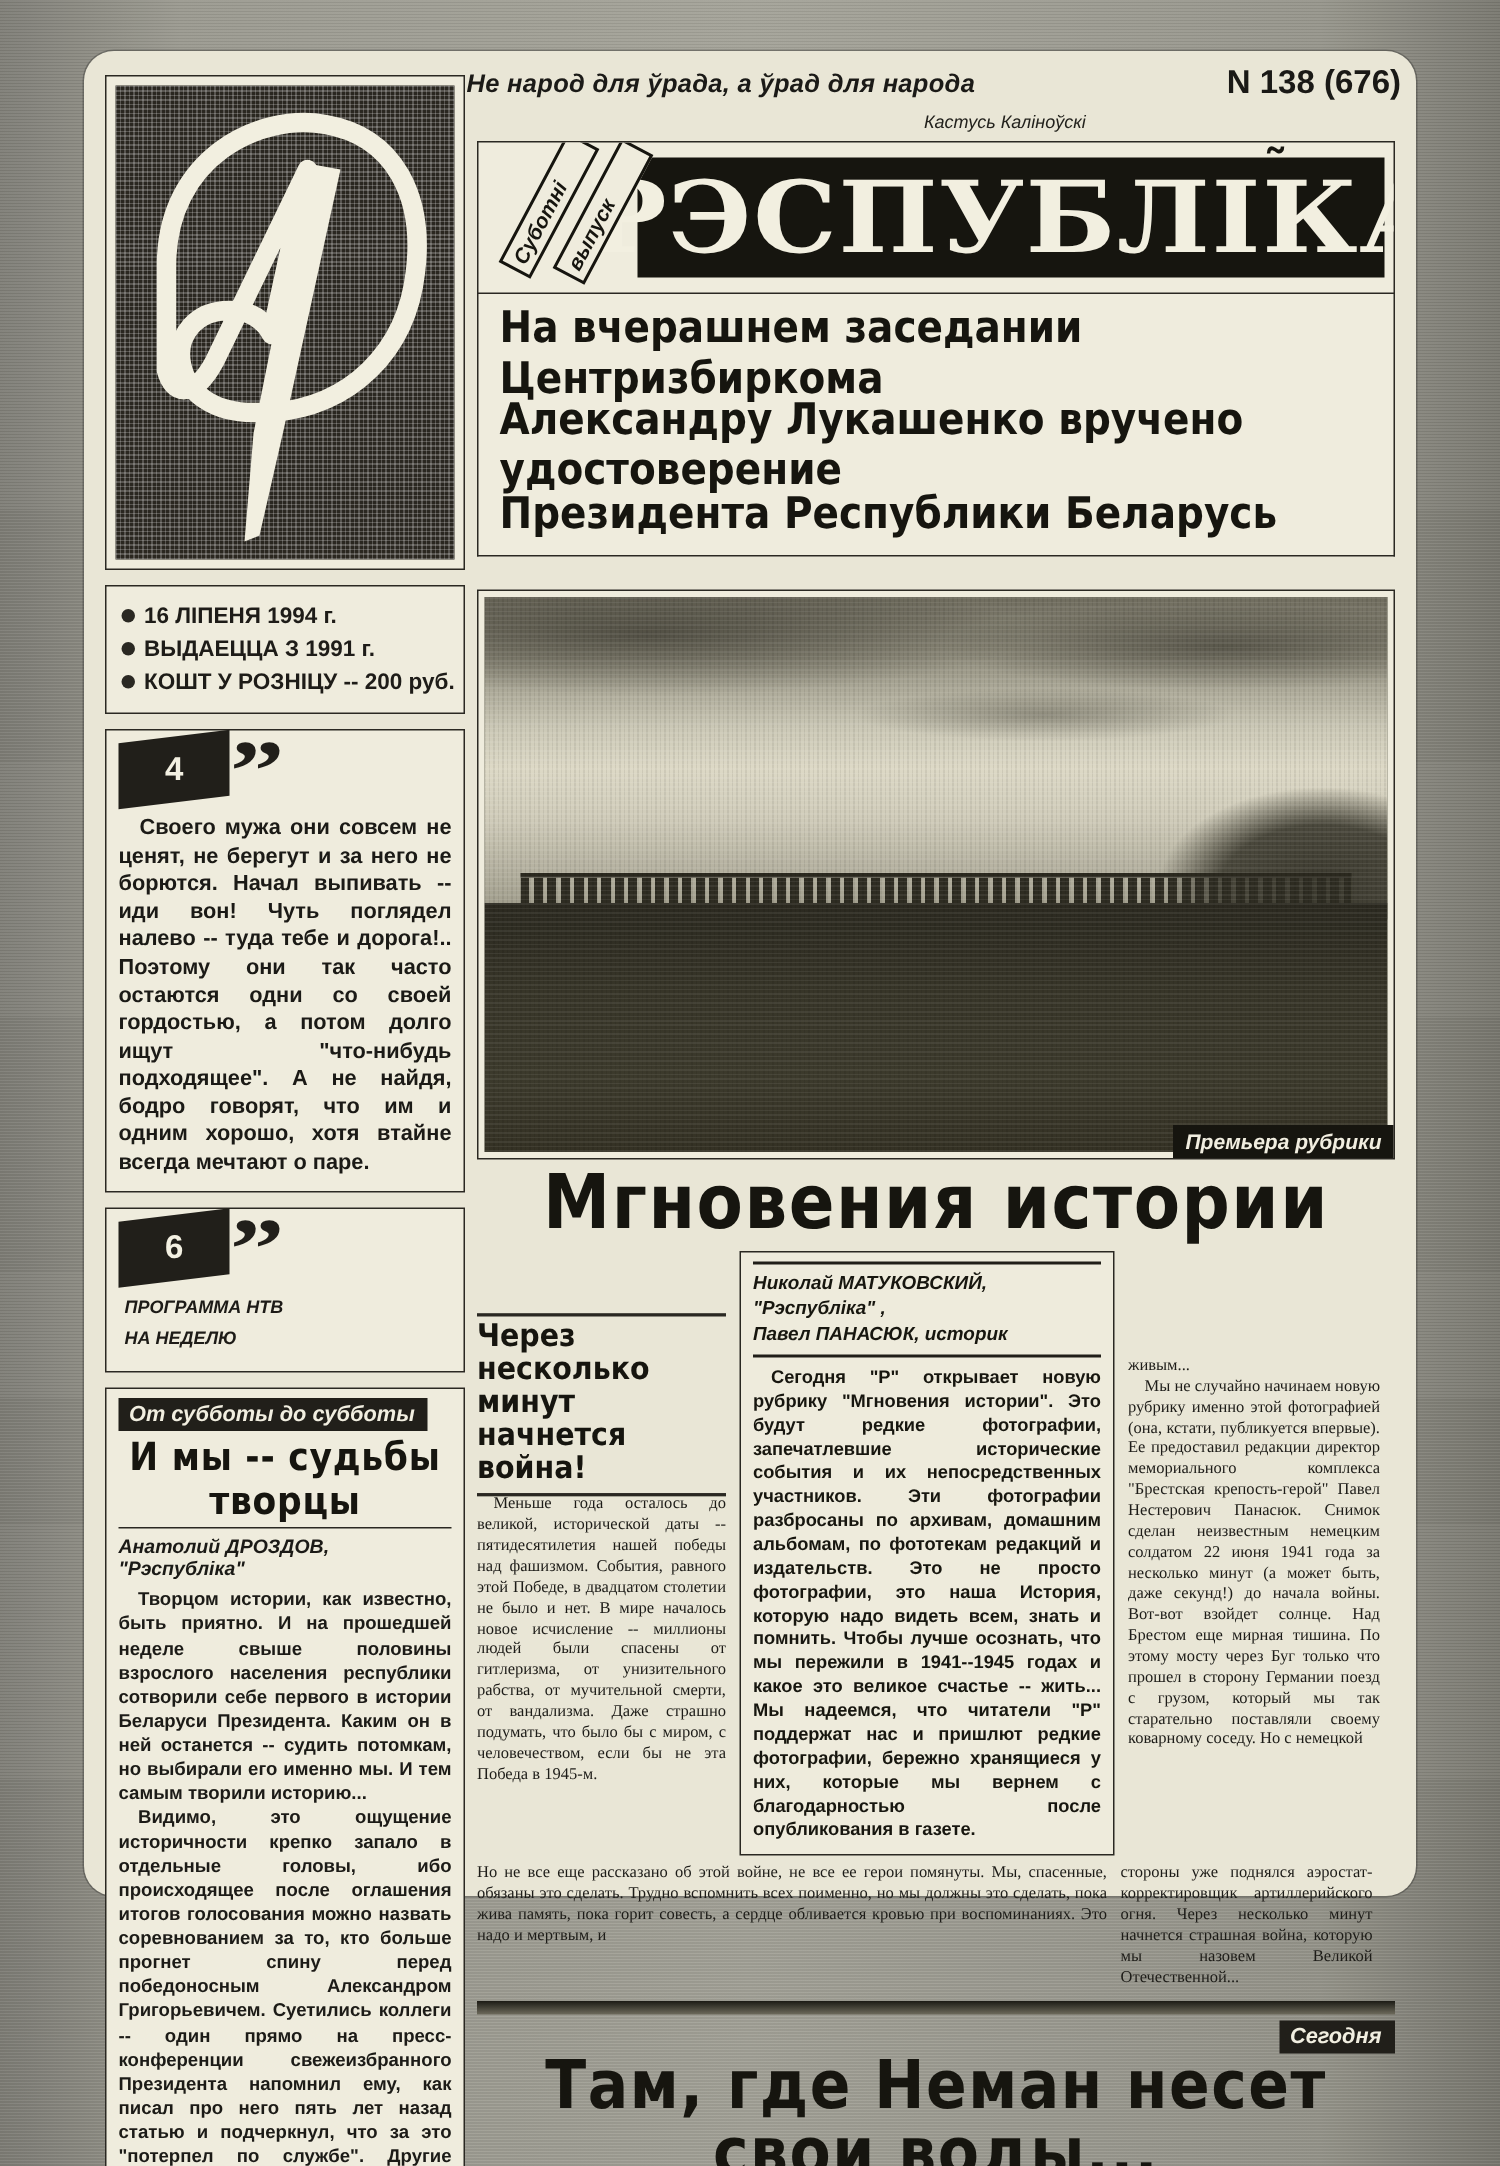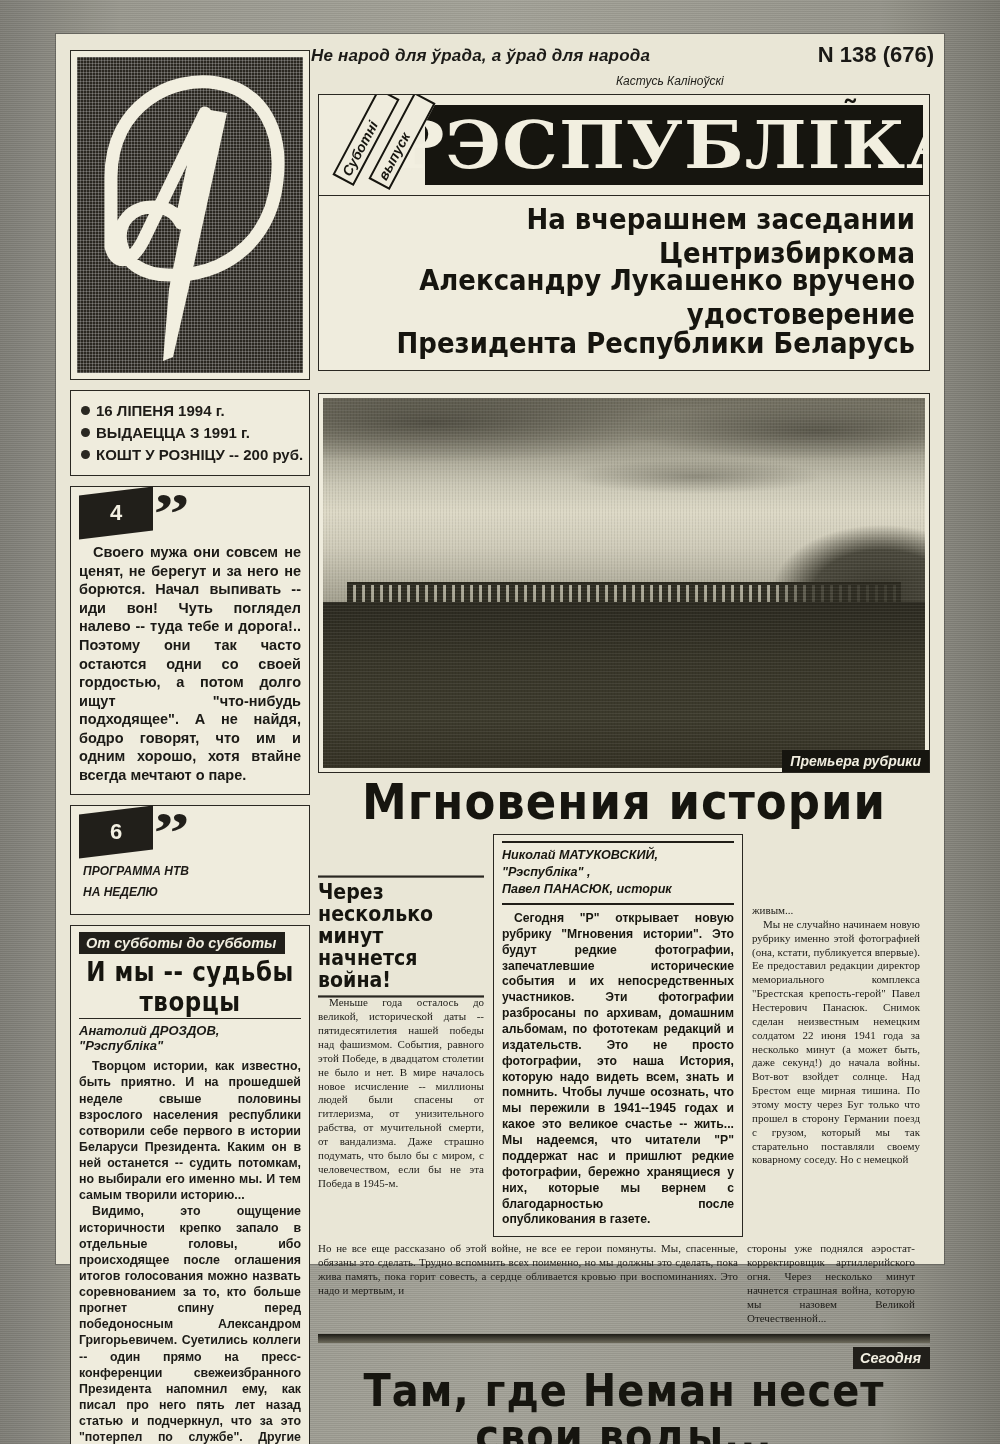--- a/index.html
+++ b/index.html
@@ -14,20 +14,21 @@
   #scan{
     position:absolute;inset:0;
     background:
       repeating-linear-gradient(0deg, rgba(0,0,0,.05) 0 1px, rgba(255,255,255,.05) 1px 2px),
       linear-gradient(90deg,#7e7d76 0%,#9a998f 12%,#a3a298 50%,#96958b 88%,#78776f 100%);
   }
   #page{
     position:absolute;left:56px;top:34px;width:888px;height:1230px;
     background:#e9e6d6;
     box-shadow:0 0 0 1px rgba(0,0,0,.25);
+    border-radius:20px;
   }
   
   #topstrip{position:absolute;left:0;top:0;width:888px;height:64px;}
   .motto{
     position:absolute;left:255px;top:12px;width:420px;
     font-style:italic;font-weight:bold;font-size:17px;color:#1b1a17;
     letter-spacing:.2px;
   }
   .motto-attr{
     position:absolute;left:560px;top:40px;width:200px;
@@ -127,21 +128,21 @@
     transform:rotate(-62deg);
   }
   #sb1{left:-2px;top:30px;width:86px;}
   #sb2{left:34px;top:34px;width:86px;}
   #tilde{
     position:absolute;right:70px;top:-2px;color:#16150f;font-size:34px;font-weight:bold;
     font-family:"DejaVu Sans",sans-serif;
   }
   #lead-head{
     border:1px solid #2a2822;border-top:0;background:#efecdd;
-    padding:10px 14px 12px 14px;text-align:right;
+    padding:10px 14px 12px 14px;
   }
   #lead-head div{
     font-size:26px;font-weight:bold;color:#16150f;line-height:1.17;
     font-family:"DejaVu Sans",sans-serif;
     transform:scaleY(1.12);transform-origin:right center;
   }
   
   #photo-wrap{margin-top:22px;border:1px solid #2a2822;padding:4px;background:#efecdd;position:relative;}
   #photo{height:370px;position:relative;overflow:hidden;background:#6d6a5d;}
   #sky{position:absolute;left:0;top:0;right:0;height:56%;

